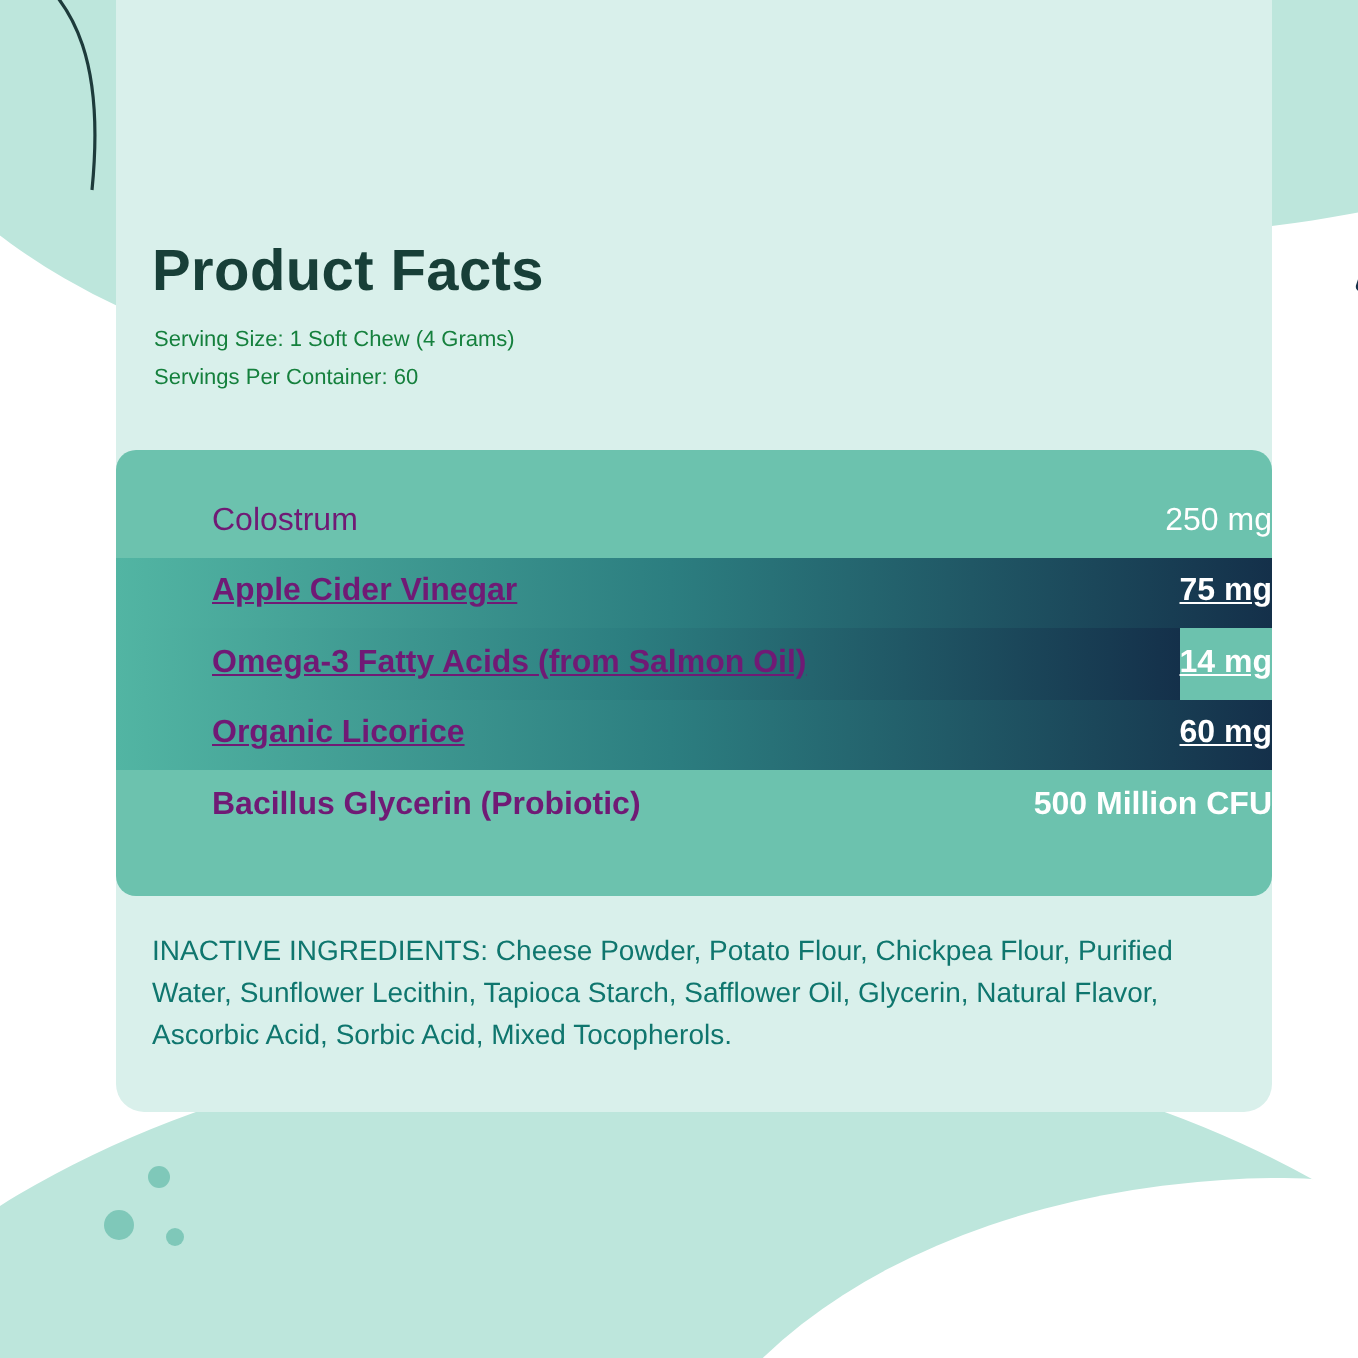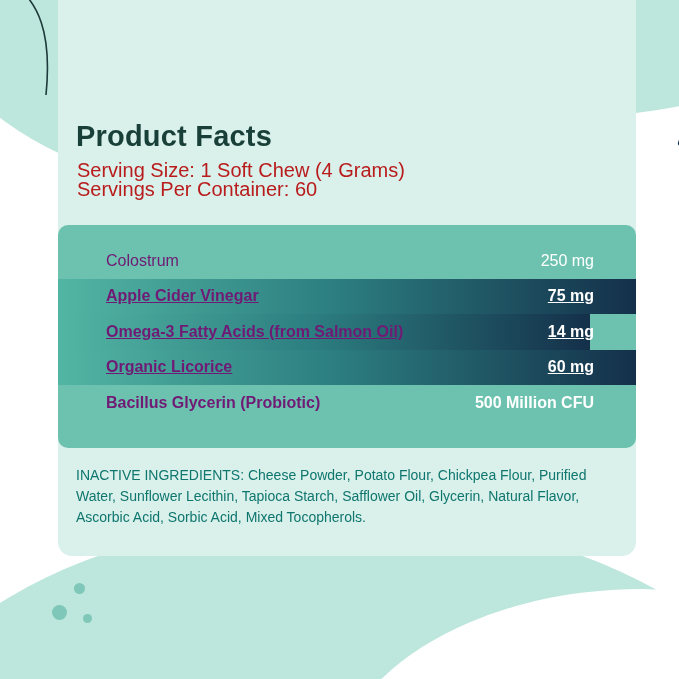--- a/index.html
+++ b/index.html
@@ -128,22 +128,22 @@
     top: 120px;
     font-size: 29px;
     font-weight: bold;
     color: #183f38;
     letter-spacing: 0.2px;
   }
   .serving-lines {
     position: absolute;
     left: 77px;
     top: 161px;
-    color: #b91c1c;
-    font-size: 20px;
+    color: #15803d;
+    font-size: 11px;
     line-height: 19px;
   }
 
   .facts-box {
     position: absolute;
     left: 58px;
     top: 225px;
     width: 578px;
     height: 223px;
     background: #6cc2ae;
@@ -167,21 +167,20 @@
   .row .row-label {
     position: relative;
     margin-left: 48px;
     font-size: 16px;
     color: #701a75;
     white-space: nowrap;
   }
   .row .row-value {
     position: relative;
     margin-left: auto;
-    margin-right: 42px;
     font-size: 16px;
     color: #ffffff;
     white-space: nowrap;
   }
   .row.dark .row-label,
   .row.dark .row-value {
     font-weight: bold;
     text-decoration: underline;
   }
   .row.plain .row-label,

